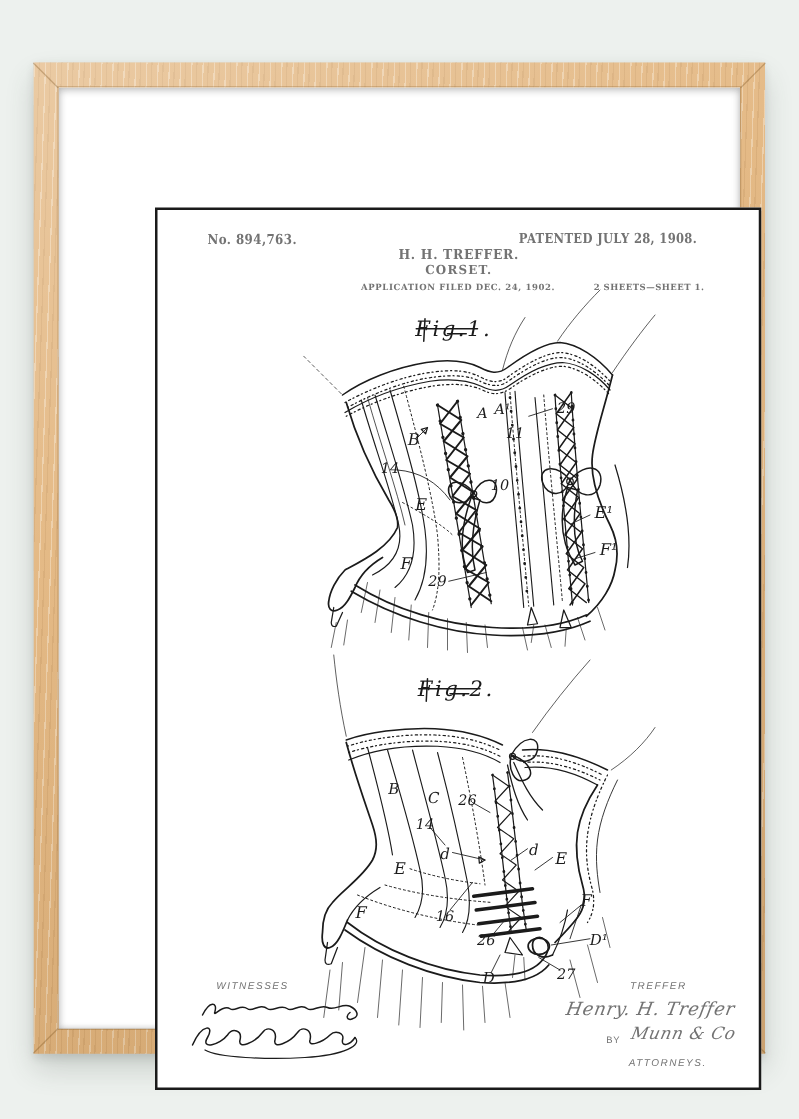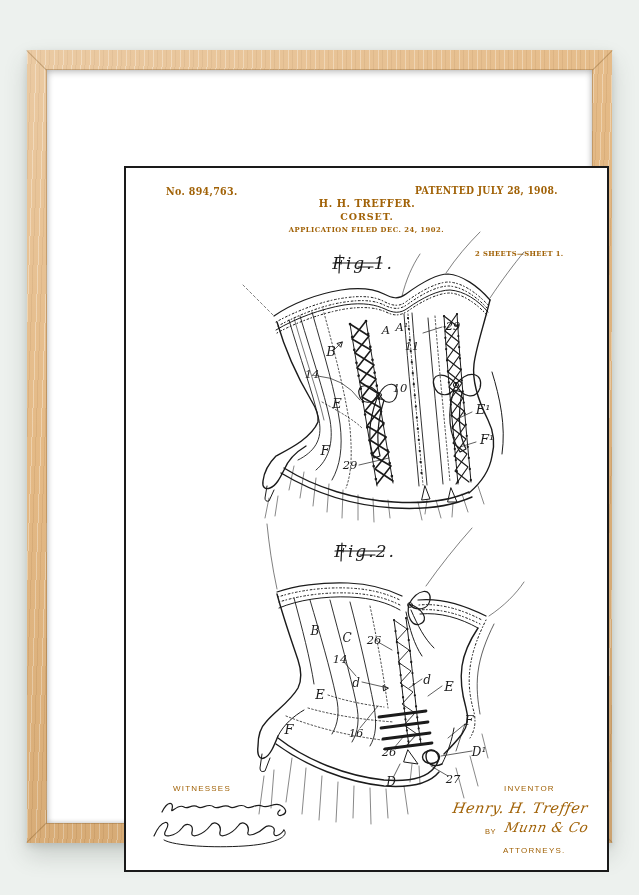--- a/index.html
+++ b/index.html
@@ -19,30 +19,30 @@
   .m-tr{right:0;top:0;transform:rotate(-45deg);transform-origin:100% 0;}
   .m-bl{left:0;bottom:0;transform:rotate(-45deg);transform-origin:0 100%;}
   .m-br{right:0;bottom:0;transform:rotate(45deg);transform-origin:100% 100%;}
   .mat{
     position:absolute;left:20px;top:20px;right:20px;bottom:20px;background:#ffffff;
     box-shadow:0 0 0 1px rgba(146,104,56,.40), inset 0 3px 6px rgba(0,0,0,.18), inset 3px 0 5px rgba(0,0,0,.06), inset -3px 0 5px rgba(0,0,0,.06), inset 0 -2px 4px rgba(0,0,0,.07);
   }
   
   .sheet{
     position:absolute;left:77px;top:96px;width:485px;height:706px;
-    box-sizing:border-box;border:2px solid #1a1a1a;background:#fff;color:#a16207;
+    box-sizing:border-box;border:2px solid #1a1a1a;background:#fff;color:#737373;
   }
   .sheet .txt{position:absolute;white-space:nowrap;}
   .pat-no{left:40px;top:17px;font-size:11px;font-weight:bold;letter-spacing:.4px;transform:scaleX(.86);transform-origin:0 0;}
   .pat-date{left:289px;top:16px;font-size:11px;font-weight:bold;letter-spacing:.3px;transform:scaleX(.84);transform-origin:0 0;}
   .pat-name{left:50%;top:29px;font-size:11px;font-weight:bold;letter-spacing:.6px;transform:translateX(-50%) scaleX(.9);}
   .pat-title{left:50%;top:43px;font-size:10px;font-weight:bold;letter-spacing:1px;transform:translateX(-50%) scaleX(.95);}
   .pat-app{left:50%;top:58px;font-size:6.8px;font-weight:bold;letter-spacing:.5px;transform:translateX(-50%);}
-  .pat-sheet{left:349px;top:82px;font-size:6.8px;font-weight:bold;letter-spacing:.4px;}
-  .wit-label,.inv-label,.att-label{font-family:"Liberation Sans",sans-serif;font-size:8px;letter-spacing:1.2px;}
+  .pat-sheet{left:349px;top:58px;font-size:6.8px;font-weight:bold;letter-spacing:.4px;}
+  .wit-label,.inv-label,.att-label{font-family:"Liberation Sans",sans-serif;font-style:italic;font-size:8px;letter-spacing:1.2px;}
   .wit-label{left:47px;top:616px;}
   .inv-label{left:378px;top:616px;}
   .att-label{left:377px;top:678px;}
   .inv-sig{left:327px;top:632px;font-size:14.5px;font-style:italic;letter-spacing:.5px;transform:skewX(-10deg);}
   .by-label{left:359px;top:659px;font-family:"Liberation Sans",sans-serif;font-size:7.5px;letter-spacing:.5px;}
   .att-sig{left:379px;top:651px;font-size:13.5px;font-style:italic;letter-spacing:.5px;transform:skewX(-12deg);}
   
   svg.draw{position:absolute;left:0;top:0;width:481px;height:702px;}
   svg.draw path, svg.draw polyline, svg.draw circle, svg.draw ellipse{fill:none;stroke:#1b1b1b;stroke-linecap:round;stroke-linejoin:round;}
   .w06{stroke-width:.6;} .w07{stroke-width:.7;} .w09{stroke-width:.9;} .w1{stroke-width:1;}
@@ -300,21 +300,21 @@
             </g>
 
           <g>
             <path class="w12" d="M36,644 C42,632 48,634 46,641 C44,647 52,635 58,639 C62,642 66,635 72,639 C76,642 82,634 88,639 C92,642 98,635 104,639 C108,642 114,634 120,639 C124,642 130,635 136,638 C142,641 148,634 154,637 C160,640 162,645 156,647 C152,649 150,645 154,642"></path>
             <path class="w12" d="M28,668 C36,650 46,652 40,662 C34,672 50,668 56,660 C60,654 68,656 66,664 C64,672 78,666 84,658 C88,652 96,656 94,664 C92,672 106,666 112,658 C116,652 124,656 122,664 C120,670 132,666 138,660 C142,656 150,658 148,664 C147,670 154,668 158,662"></path>
             <path class="w1" d="M158,662 C164,668 150,676 118,678 C88,680 48,678 38,672"></path>
           </g>
         </svg>
 
         <div class="txt wit-label">WITNESSES</div>
-        <div class="txt inv-label">INVENTOR</div>
+        <div class="txt inv-label">TREFFER</div>
         <div class="txt inv-sig">Henry. H. Treffer</div>
         <div class="txt by-label">BY</div>
         <div class="txt att-sig">Munn &amp; Co</div>
         <div class="txt att-label">ATTORNEYS.</div>
 
       </div>
     </div>
   </div>
 </div>
 

